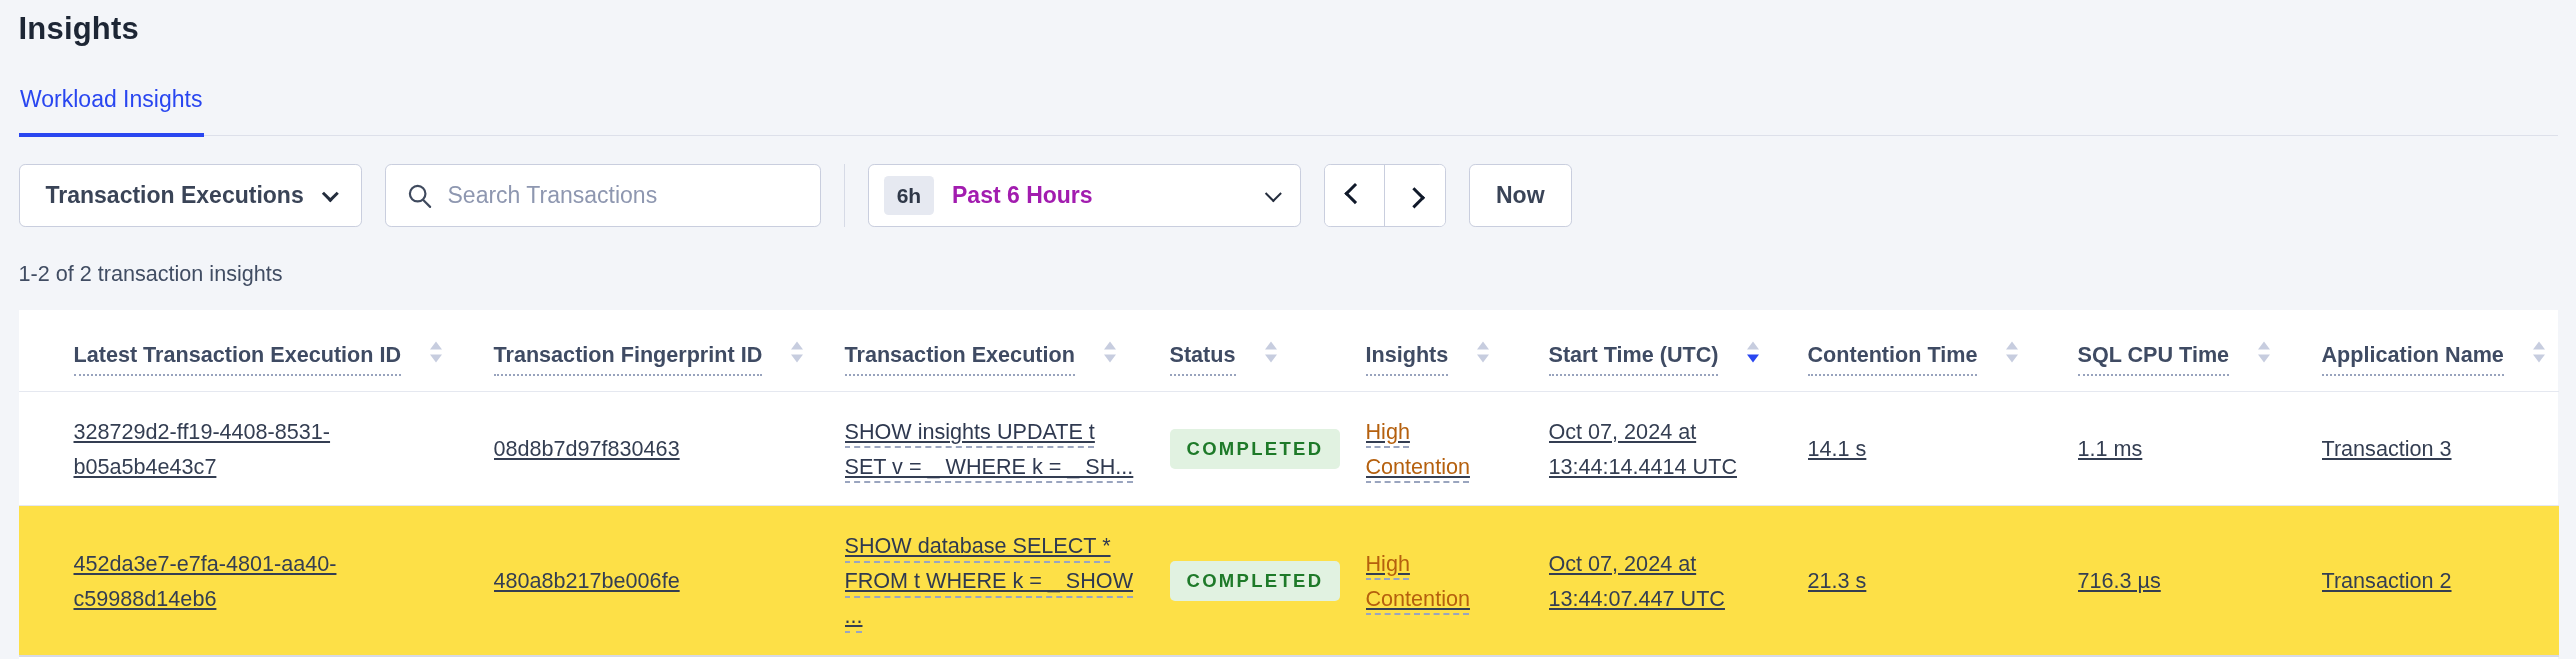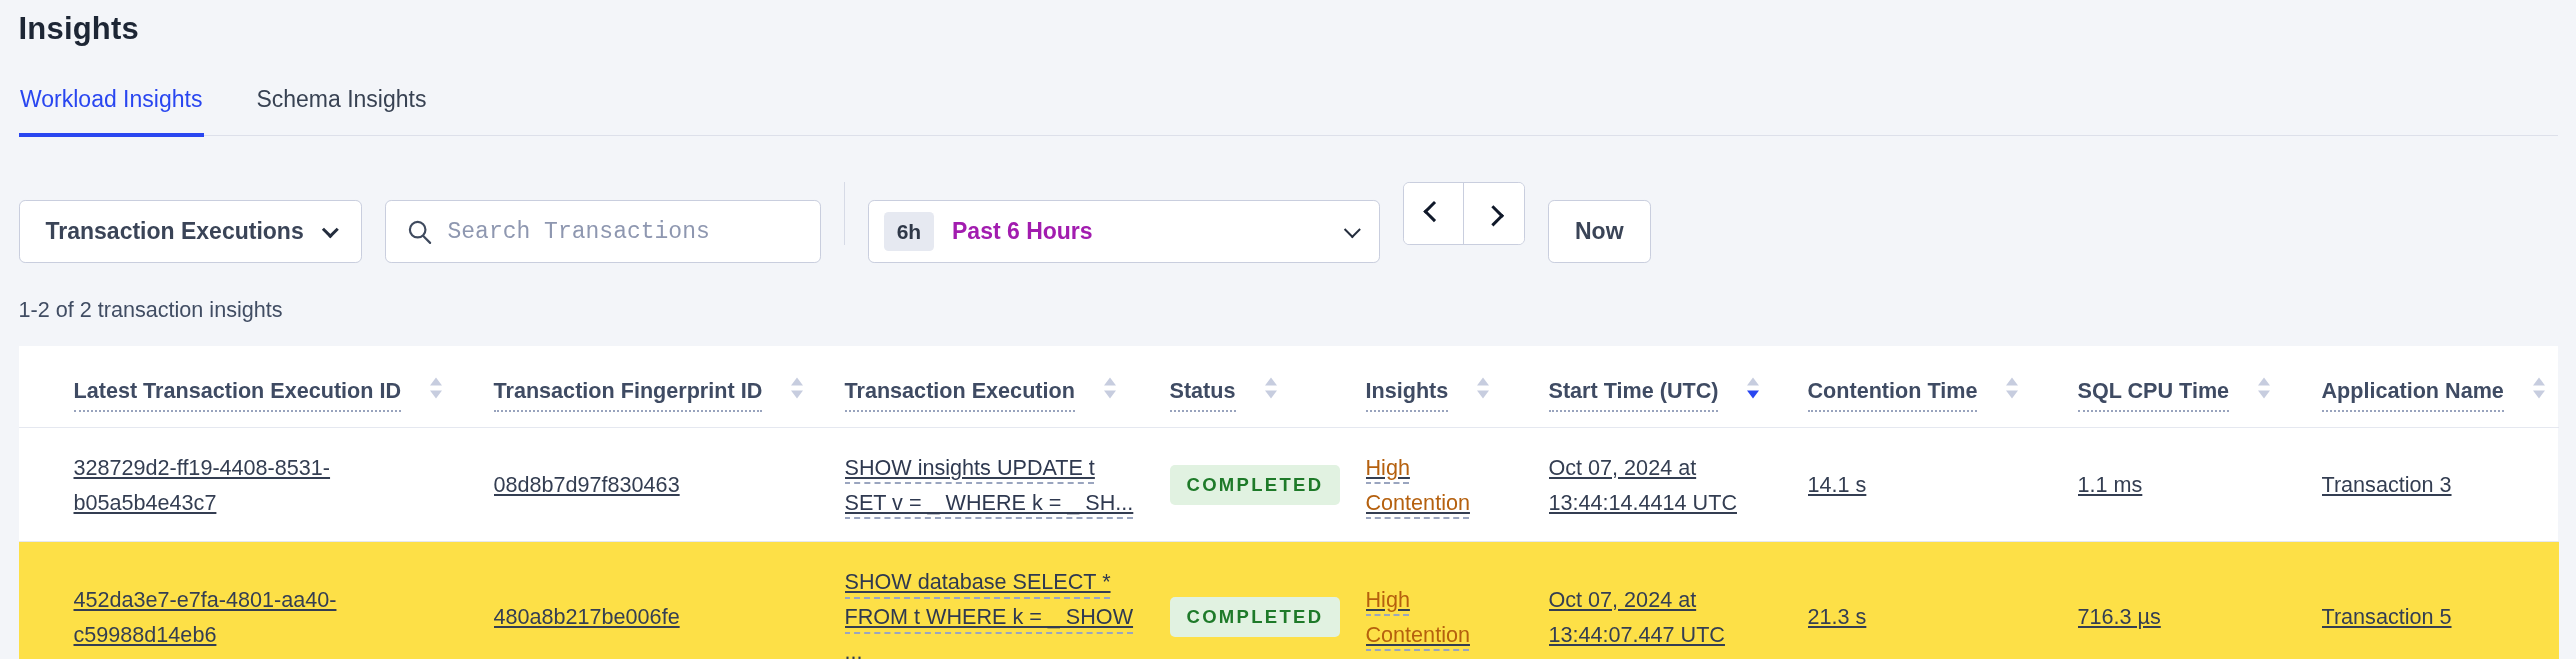--- a/index.html
+++ b/index.html
@@ -23,31 +23,30 @@
   }
   .tab.active { color:#2946f0; border-bottom-color:#2946f0; }
 
   
   .toolbar { margin-top:28px; display:flex; align-items:center; gap:23px; }
   .ctl {
     background:#fff; border:1.5px solid #c9cede; border-radius:6.2px;
     height:63px; display:inline-flex; align-items:center;
     font-size:23px; font-weight:600; color:#3a4457; cursor:pointer;
     font-family:inherit;
-    margin-top:36px;
   }
   .dd-btn { padding:0 26px; gap:18.5px; }
   .search-box { width:436px; padding:0 20px; gap:14px; cursor:text; }
   .search-box input {
     border:none; outline:none; flex:1; font-size:23px; font-weight:400;
-    color:#8b5cf6; font-family:Liberation Mono, monospace; background:transparent; min-width:0;
+    color:#8b5cf6; font-family:Liberation Sans, sans-serif; background:transparent; min-width:0;
   }
   .search-box input::placeholder { color:#8e97b0; }
   .v-divider { width:1.5px; height:63px; background:#d6dae6; }
-  .time-picker { width:512px; padding:0 23px 0 15.4px; font-weight:400; }
+  .time-picker { width:433px; padding:0 23px 0 15.4px; font-weight:400; }
   .time-badge {
     background:#e6e9f1; border-radius:4.6px; padding:7.7px 12.3px;
     font-size:21px; font-weight:700; color:#2f3848; margin-right:18.5px;
   }
   .time-label { font-size:23px; color:#a21caf;font-weight:bold; }
   .pager { display:flex; border:1.5px solid #c9cede; border-radius:6.2px; overflow:hidden; height:63px; background:#fff; }
   .pager button {
     width:60px; border:none; background:#fff; cursor:pointer;
     display:flex; align-items:center; justify-content:center;
   }
@@ -106,21 +105,20 @@
 </style>
 </head>
 <body>
 
 <div class="page">
 
   <div class="page-title">Insights</div>
 
   <div class="tab-bar">
     <div class="tab active">Workload Insights</div>
-    <div class="tab">Schema Insights</div>
   </div>
 
   <div class="toolbar">
 
     <button class="ctl dd-btn">
       <span>Transaction Executions</span>
       <span class="chev chev-down"></span>
     </button>
 
     <div class="ctl search-box">
@@ -256,20 +254,20 @@
           <td><span class="stmt-link">SHOW database SELECT *
 FROM t WHERE k = _ SHOW
 ...</span></td>
           <td><span class="status-badge">COMPLETED</span></td>
           <td><span class="insight-link">High
 Contention</span></td>
           <td class="prewrap">Oct 07, 2024 at
 13:44:07.447 UTC</td>
           <td>21.3 s</td>
           <td>716.3 µs</td>
-          <td>Transaction 5</td>
+          <td>Transaction 2</td>
         </tr>
       </tbody>
     </table>
   </div>
 
 </div>
 
 
 </body></html>

